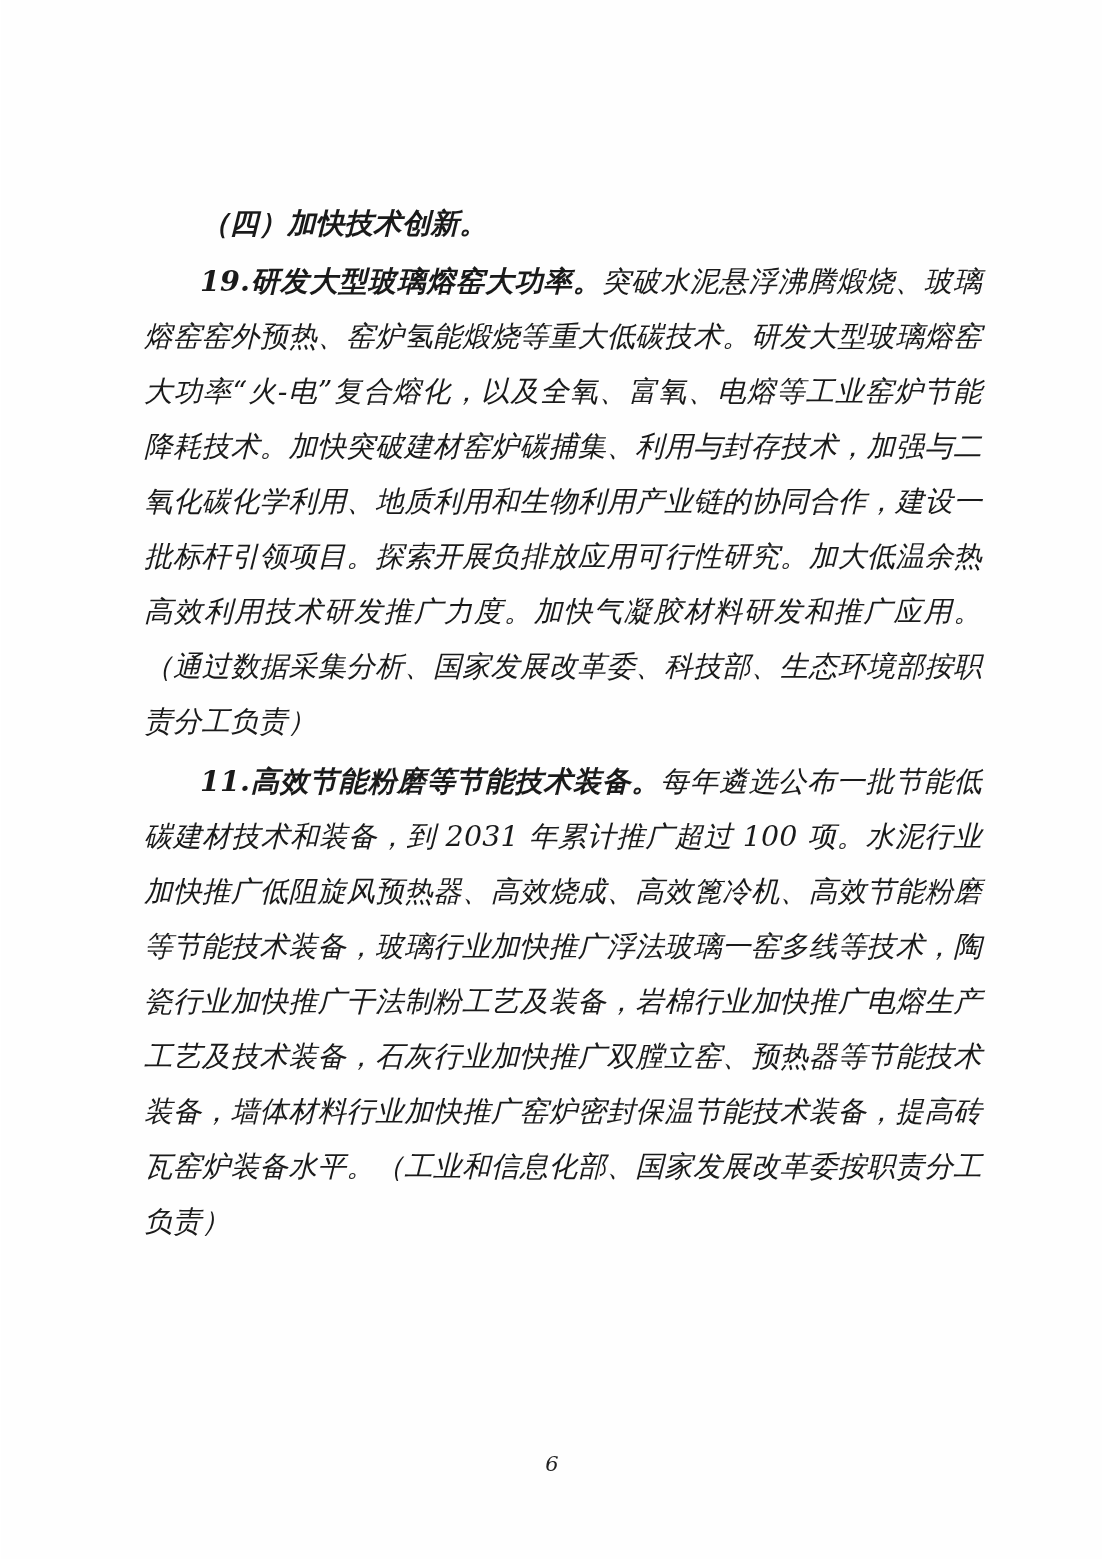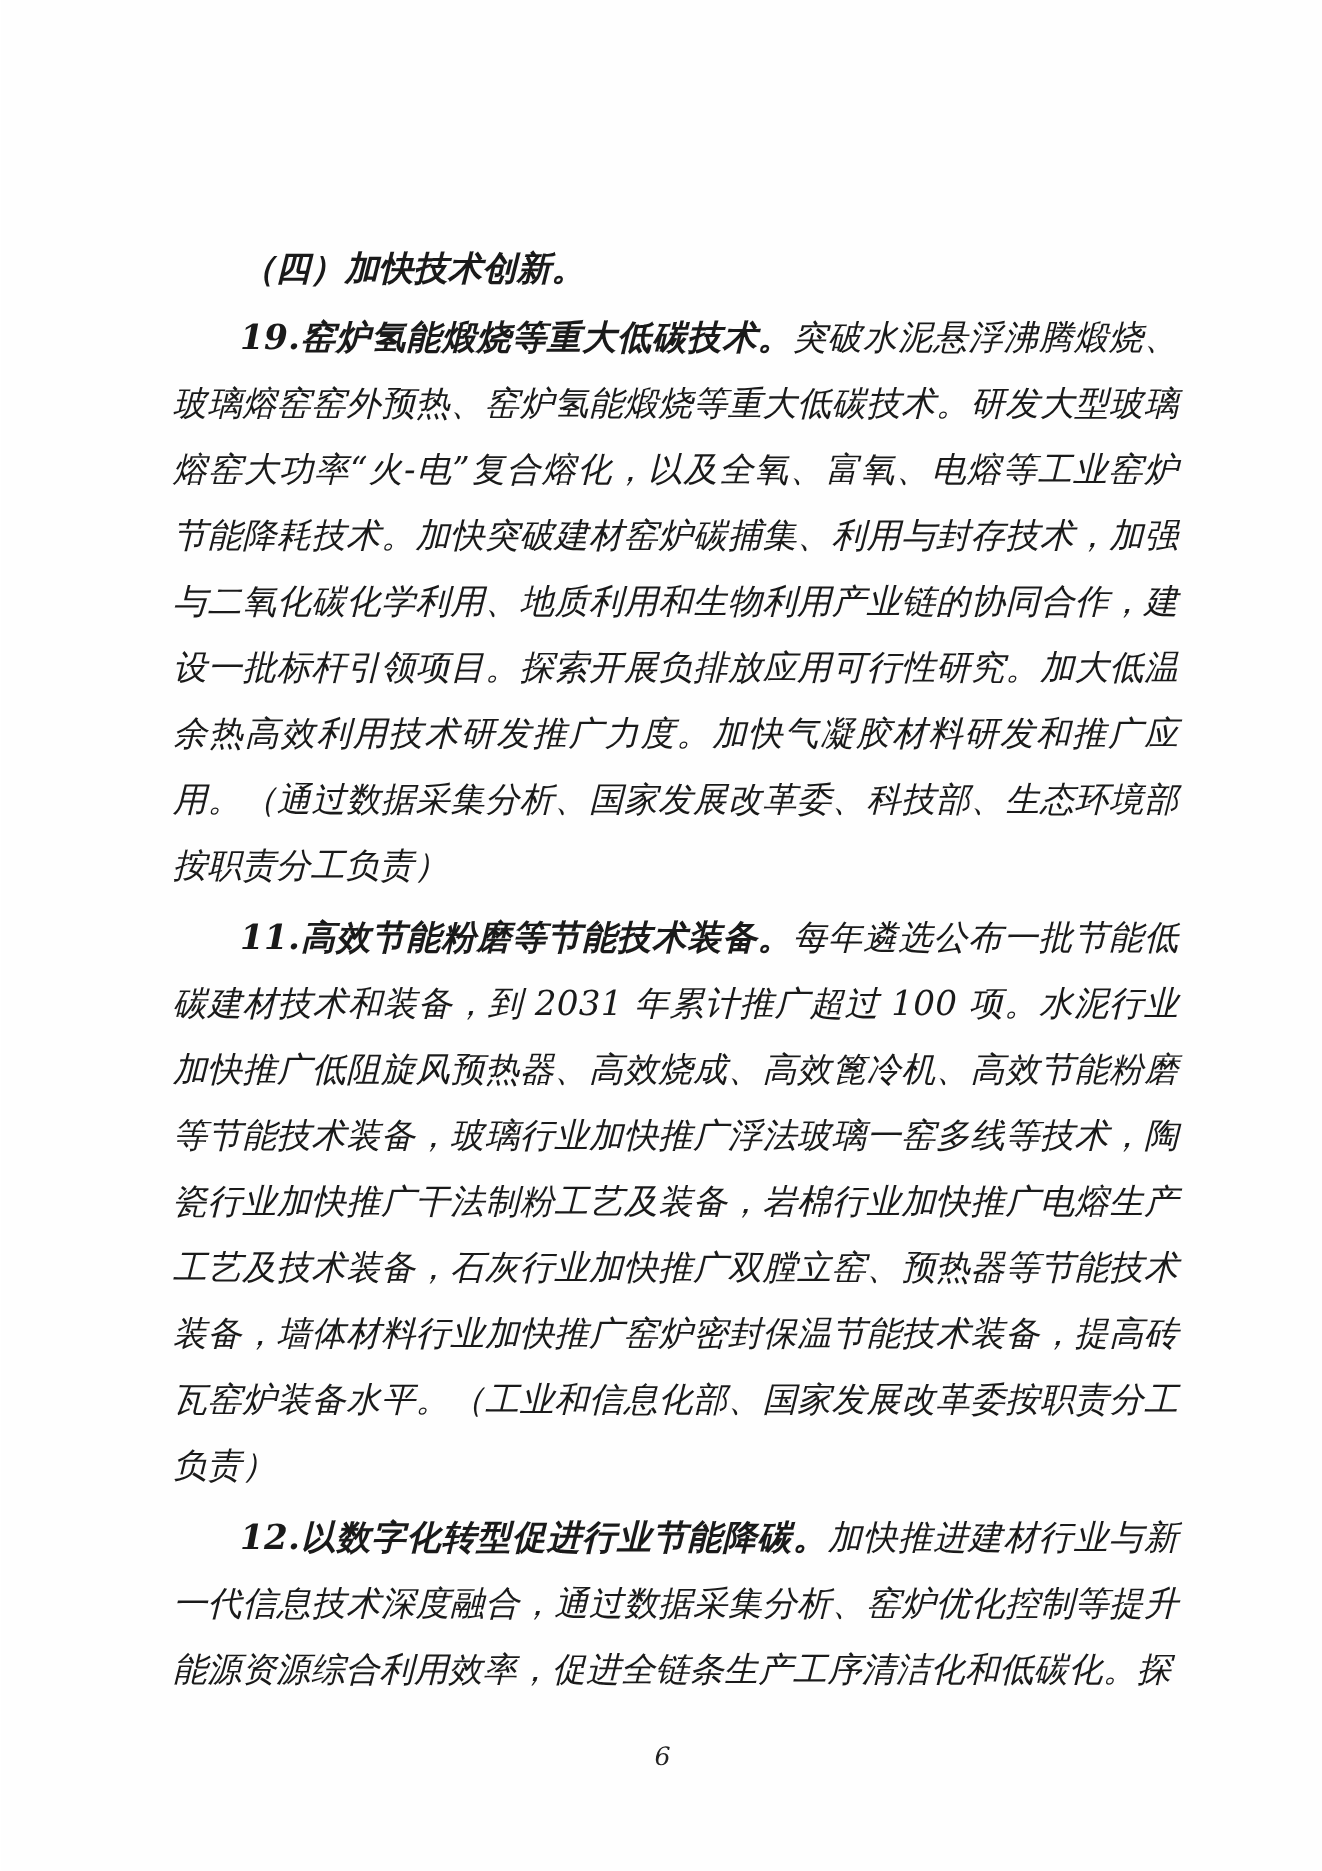--- a/index.html
+++ b/index.html
@@ -73,31 +73,28 @@
 <div class="page">
   <div class="content">
 
     <p class="para heading">
       <span class="indent"></span><span>（四）加快技术创新。</span>
     </p>
 
     <div class="spacer"></div>
 
     <p class="para">
-      <span class="indent-sm"></span><span class="lead">19.</span><span class="lead">窑炉氢能煅烧等重大低碳技术。</span><span>突破水泥悬浮沸腾煅烧、玻璃熔窑窑外预热、窑炉氢能煅烧等重大低碳技术。研发大型玻璃熔窑大功率“火-电”复合熔化，以及全氧、富氧、电熔等工业窑炉节能降耗技术。加快突破建材窑炉碳捕集、利用与封存技术，加强与二氧化碳化学利用、地质利用和生物利用产业链的协同合作，建设一批标杆引领项目。探索开展负排放应用可行性研究。加大低温余热高效利用技术研发推广力度。加快气凝胶材料研发和推广应用。（通过数据采集分析、国家发展改革委、科技部、生态环境部按职责分工负责）</span>
+      <span class="indent-sm"></span><span class="lead">19.</span><span class="lead">研发大型玻璃熔窑大功率。</span><span>突破水泥悬浮沸腾煅烧、玻璃熔窑窑外预热、窑炉氢能煅烧等重大低碳技术。研发大型玻璃熔窑大功率“火-电”复合熔化，以及全氧、富氧、电熔等工业窑炉节能降耗技术。加快突破建材窑炉碳捕集、利用与封存技术，加强与二氧化碳化学利用、地质利用和生物利用产业链的协同合作，建设一批标杆引领项目。探索开展负排放应用可行性研究。加大低温余热高效利用技术研发推广力度。加快气凝胶材料研发和推广应用。（通过数据采集分析、国家发展改革委、科技部、生态环境部按职责分工负责）</span>
     </p>
 
     <div class="spacer"></div>
 
     <p class="para">
       <span class="indent-sm"></span><span class="lead">11.</span><span class="lead">高效节能粉磨等节能技术装备。</span><span>每年遴选公布一批节能低碳建材技术和装备，到 2031 年累计推广超过 100 项。水泥行业加快推广低阻旋风预热器、高效烧成、高效篦冷机、高效节能粉磨等节能技术装备，玻璃行业加快推广浮法玻璃一窑多线等技术，陶瓷行业加快推广干法制粉工艺及装备，岩棉行业加快推广电熔生产工艺及技术装备，石灰行业加快推广双膛立窑、预热器等节能技术装备，墙体材料行业加快推广窑炉密封保温节能技术装备，提高砖瓦窑炉装备水平。（工业和信息化部、国家发展改革委按职责分工负责）</span>
     </p>
 
     <div class="spacer"></div>
 
-    <p class="para">
-      <span class="indent-sm"></span><span class="lead">12.</span><span class="lead">以数字化转型促进行业节能降碳。</span><span>加快推进建材行业与新一代信息技术深度融合，通过数据采集分析、窑炉优化控制等提升能源资源综合利用效率，促进全链条生产工序清洁化和低碳化。探</span>
-    </p>
 
   </div>
 
   <div class="page-number">6</div>
 </div>
 
 </body></html>

